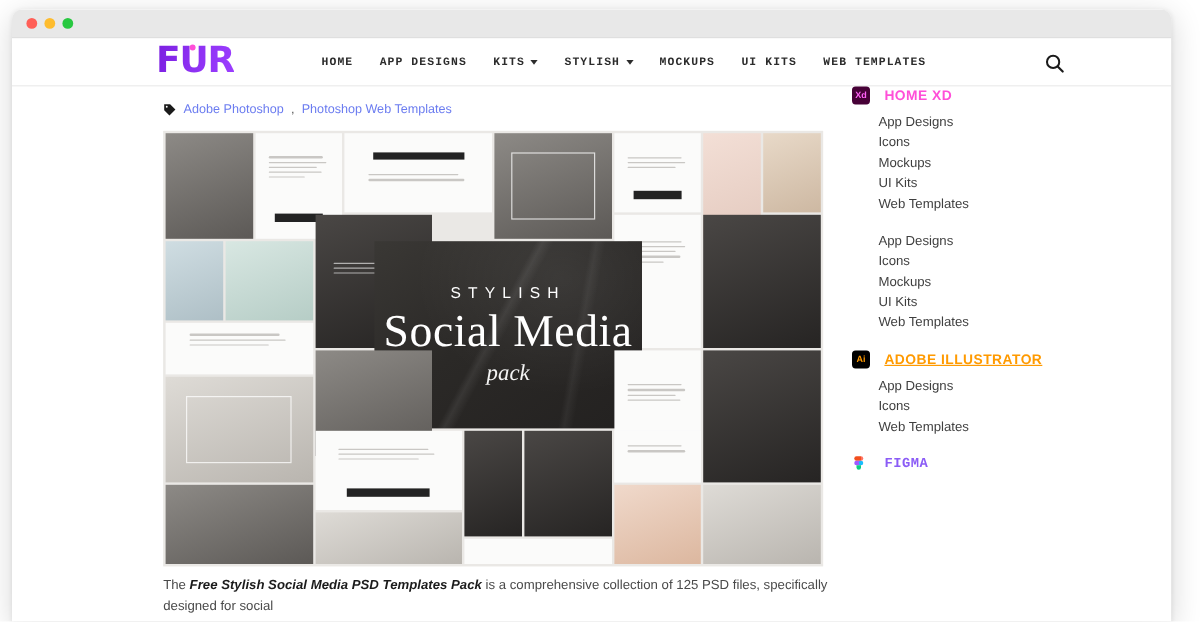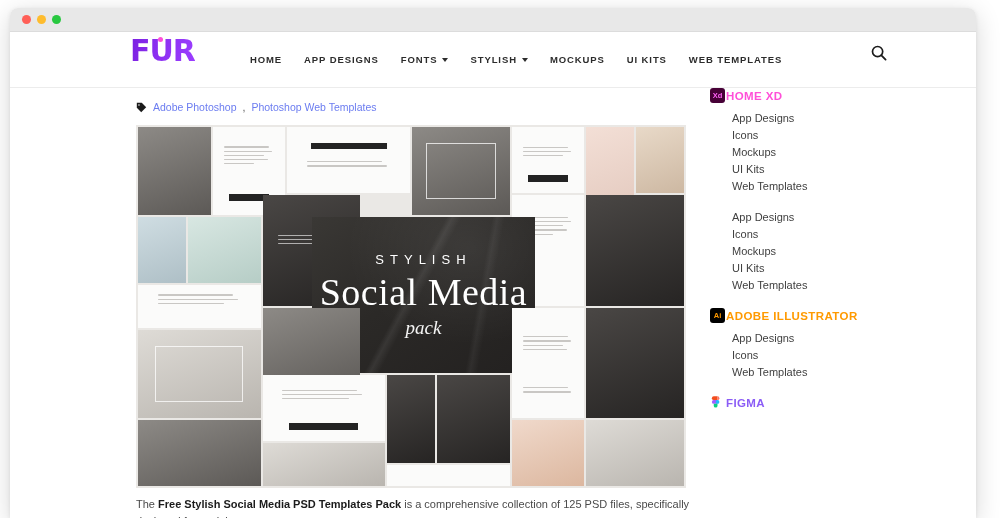--- a/index.html
+++ b/index.html
@@ -42,21 +42,21 @@
   .viewport {
     position: relative;
     width: 966px;
     height: 486px;
     background: #ffffff;
     overflow: hidden;
   }
 
   
   .site-header {
-    height: 56px;
+    height: 40px;
     background: #ffffff;
     border-bottom: 1px solid #ececec;
     display: flex;
     align-items: center;
     position: relative;
   }
   .logo {
     position: absolute;
     left: 120px;
     top: 4px;
@@ -72,24 +72,25 @@
   }
   .logo-dot {
     position: absolute;
     left: 148px; top: 5px;
     width: 5px; height: 5px;
     border-radius: 50%;
     background: #ff4fd8;
   }
   .main-nav {
     position: absolute;
-    left: 240px;
+    left: 258px;
     display: flex;
     align-items: center;
     gap: 22px;
+    font-family: Liberation Mono, monospace;
   }
   .nav-item {
     font-size: 9.5px;
     font-weight: 700;
     letter-spacing: 0.9px;
     color: #2c2c2c;
     white-space: nowrap;
     cursor: pointer;
     display: flex;
     align-items: center;
@@ -218,42 +219,42 @@
 
   
   .article-body {
     position: absolute;
     left: 126px; top: 408px;
     width: 556px;
     font-size: 11px;
     line-height: 1.5;
     color: #4a4a4a;
   }
-  .article-body b { color: #1b1b1b; }
+  .article-body b { color: #1b1b1b; font-style: italic; }
 
   
   .sidebar {
     position: absolute;
     left: 700px; top: 0;
     width: 200px;
   }
   .sidebar-title {
     text-align: center;
     font-size: 14px;
     letter-spacing: 2px;
     color: #2b2b2b;
     margin-top: 46px;
     margin-bottom: 20px;
     font-weight: 400;
   }
   .cat-group { margin-bottom: 14px; }
   .cat-head {
     display: flex;
     align-items: center;
-    gap: 1px;
+    gap: 12px;
     margin-bottom: 7px;
     cursor: pointer;
   }
   .cat-badge {
     width: 15px; height: 15px;
     border-radius: 3px;
     font-size: 7.5px;
     font-weight: 700;
     display: flex;
     align-items: center;
@@ -294,21 +295,21 @@
         <span class="logo-dot"></span>
 
         <nav class="main-nav">
           <div class="nav-item">
             <span>HOME</span>
           </div>
           <div class="nav-item">
             <span>APP DESIGNS</span>
           </div>
           <div class="nav-item">
-            <span>FONTS</span>
+            <span>KITS</span>
             <span class="caret"></span>
           </div>
           <div class="nav-item">
             <span>STYLISH</span>
             <span class="caret"></span>
           </div>
           <div class="nav-item">
             <span>MOCKUPS</span>
           </div>
           <div class="nav-item">
@@ -472,41 +473,41 @@
               <li>Icons</li>
               <li>Mockups</li>
               <li>UI Kits</li>
               <li>Web Templates</li>
             </ul>
           </div>
 
           <div class="cat-group">
             <div class="cat-head">
               <span class="cat-badge" style="background:#000000;color:#ff9a00;text-align:right;">Ai</span>
-              <span class="cat-name" style="color:#ff9a00;">ADOBE ILLUSTRATOR</span>
+              <span class="cat-name" style="color:#ff9a00;text-decoration:underline;">ADOBE ILLUSTRATOR</span>
             </div>
             <ul class="cat-links">
               <li>App Designs</li>
               <li>Icons</li>
               <li>Web Templates</li>
             </ul>
           </div>
 
           <div class="cat-group">
             <div class="cat-head">
               <span class="figma-mark">
                 <svg width="15" height="15" viewBox="0 0 24 24">
                   <path d="M6 2h6v6H6a3 3 0 010-6z" fill="#f24e1e"></path>
                   <path d="M12 2h0a3 3 0 010 6h-0z" fill="#ff7262"></path>
                   <path d="M6 8h6v6H6a3 3 0 010-6z" fill="#a259ff"></path>
                   <path d="M12 8a3 3 0 110 6 3 3 0 010-6z" fill="#1abcfe"></path>
                   <path d="M6 14h6v3a3 3 0 11-6 0z" fill="#0acf83"></path>
                 </svg>
               </span>
-              <span class="cat-name" style="color:#8b5cf6;">FIGMA</span>
+              <span class="cat-name" style="color:#8b5cf6;font-family:Liberation Mono, monospace;">FIGMA</span>
             </div>
 
           </div>
         </aside>
 
       </div>
     </div>
   </div>
 </div>
 

